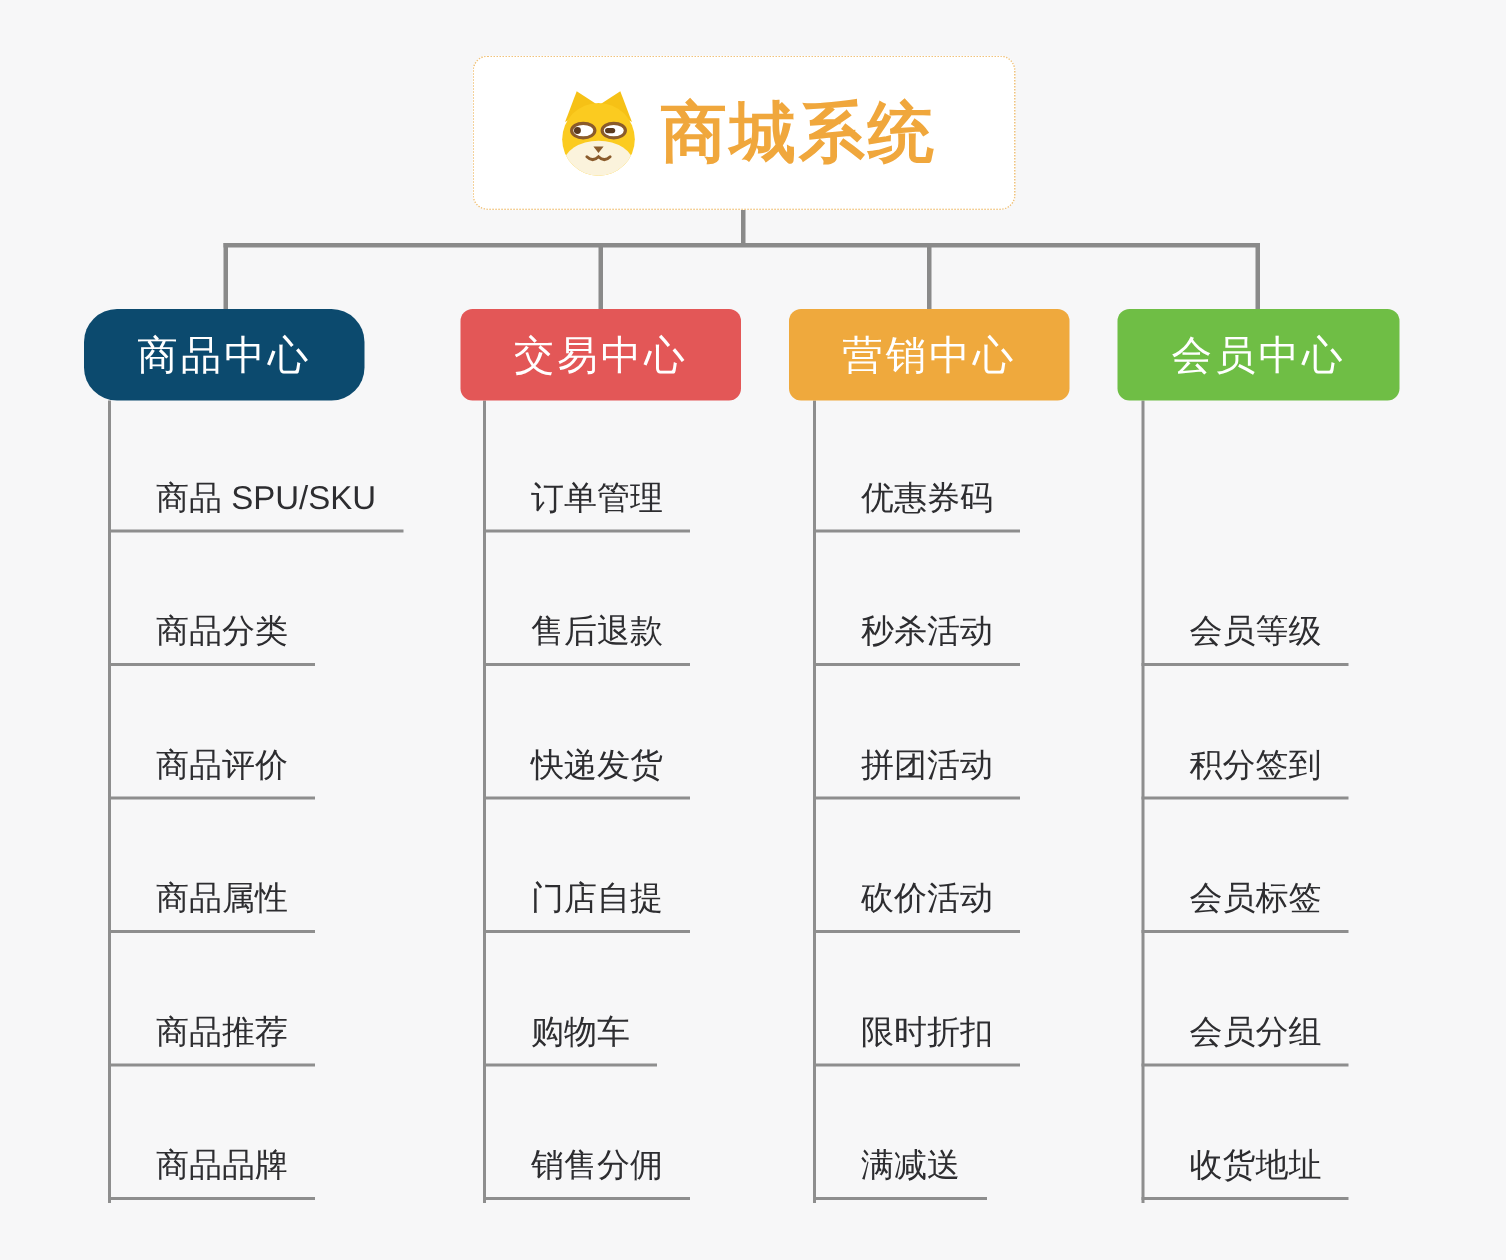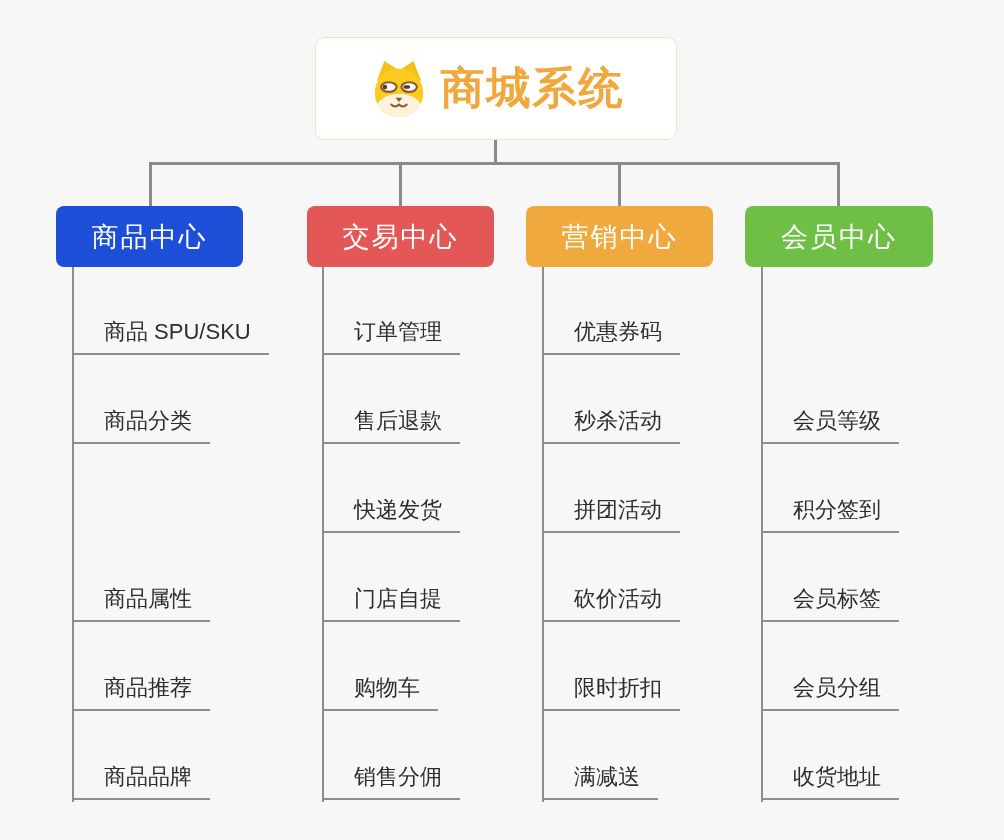--- a/index.html
+++ b/index.html
@@ -78,27 +78,28 @@
   <div class="line hline"></div>
   <div class="line drop d0"></div>
   <div class="line drop d1"></div>
   <div class="line drop d2"></div>
   <div class="line drop d3"></div>
   <div class="line trunk t0"></div>
   <div class="line trunk t1"></div>
   <div class="line trunk t2"></div>
   <div class="line trunk t3"></div>
 
-  <div class="branch b0" style="background-color: #1d4ed8;">商品中心</div>
+  <div class="branch b0" style="background-color: #0c4a6e; border-radius: 22px;">商品中心</div>
   <div class="branch b1" style="background-color: rgb(227, 87, 87);">交易中心</div>
   <div class="branch b2" style="background-color: rgb(239, 169, 61);">营销中心</div>
   <div class="branch b3" style="background-color: rgb(111, 190, 69);">会员中心</div>
 
   <div class="item c0 r0">商品 SPU/SKU</div>
   <div class="item c0 r1">商品分类</div>
+  <div class="item c0 r2">商品评价</div>
   <div class="item c0 r3">商品属性</div>
   <div class="item c0 r4">商品推荐</div>
   <div class="item c0 r5">商品品牌</div>
 
   <div class="item c1 r0">订单管理</div>
   <div class="item c1 r1">售后退款</div>
   <div class="item c1 r2">快递发货</div>
   <div class="item c1 r3">门店自提</div>
   <div class="item c1 r4">购物车</div>
   <div class="item c1 r5">销售分佣</div>

